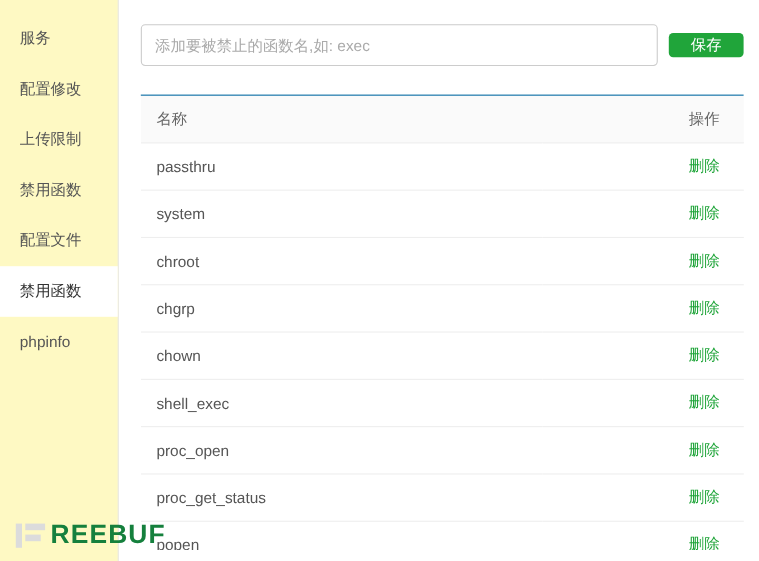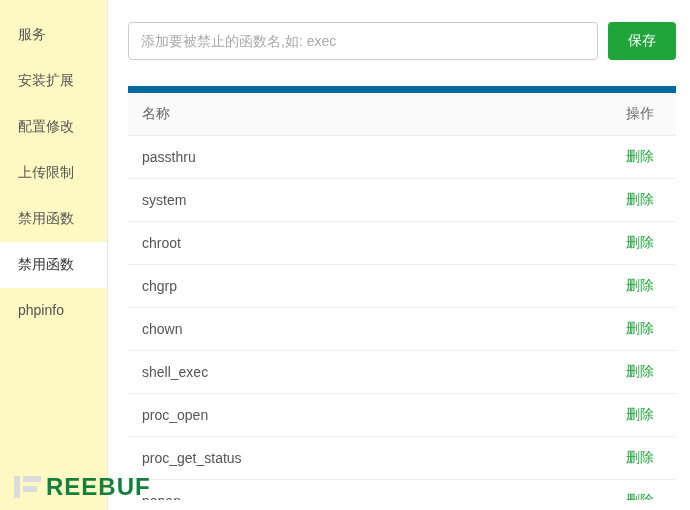--- a/index.html
+++ b/index.html
@@ -58,33 +58,33 @@
       padding: 0 12px;
       border: 1px solid #ccc;
       border-radius: 4px;
       font-size: 14px;
       color: #0f172a;
     }
     .func-input::placeholder {
       color: #aaa;
     }
     .save-btn {
-      height: 38px;
+      height: 22px;
       padding: 0 20px;
       background: #20a53a;
       color: #fff;
       border: none;
       border-radius: 4px;
       font-size: 14px;
       cursor: pointer;
     }
     .table-wrap {
       flex: 1;
       overflow-y: scroll;
-      border-top: 7px solid #0369a1;
+      border-top: 1px solid #0369a1;
     }
     .table-wrap::-webkit-scrollbar {
       width: 16px;
     }
     .table-wrap::-webkit-scrollbar-track {
       background: #f0f0f0;
       border-left: 1px solid #ddd;
     }
     .table-wrap::-webkit-scrollbar-thumb {
       background: #c1c1c1;
@@ -141,24 +141,24 @@
     .watermark svg {
       margin-right: 2px;
     }
   </style>
 </head>
 <body>
 
 <div class="container">
   <div class="sidebar">
       <div class="sidebar-item">服务</div>
-      <div class="sidebar-item">安装扩展</div>
       <div class="sidebar-item">配置修改</div>
       <div class="sidebar-item">上传限制</div>
       <div class="sidebar-item">禁用函数</div>
+      <div class="sidebar-item">配置文件</div>
       <div class="sidebar-item active">禁用函数</div>
       <div class="sidebar-item">phpinfo</div>
     </div>
   <div class="main">
     <div class="input-bar">
       <input class="func-input" type="text" placeholder="添加要被禁止的函数名,如: exec" style="">
       <button class="save-btn">保存</button>
     </div>
     <div class="table-wrap">
       <table>

